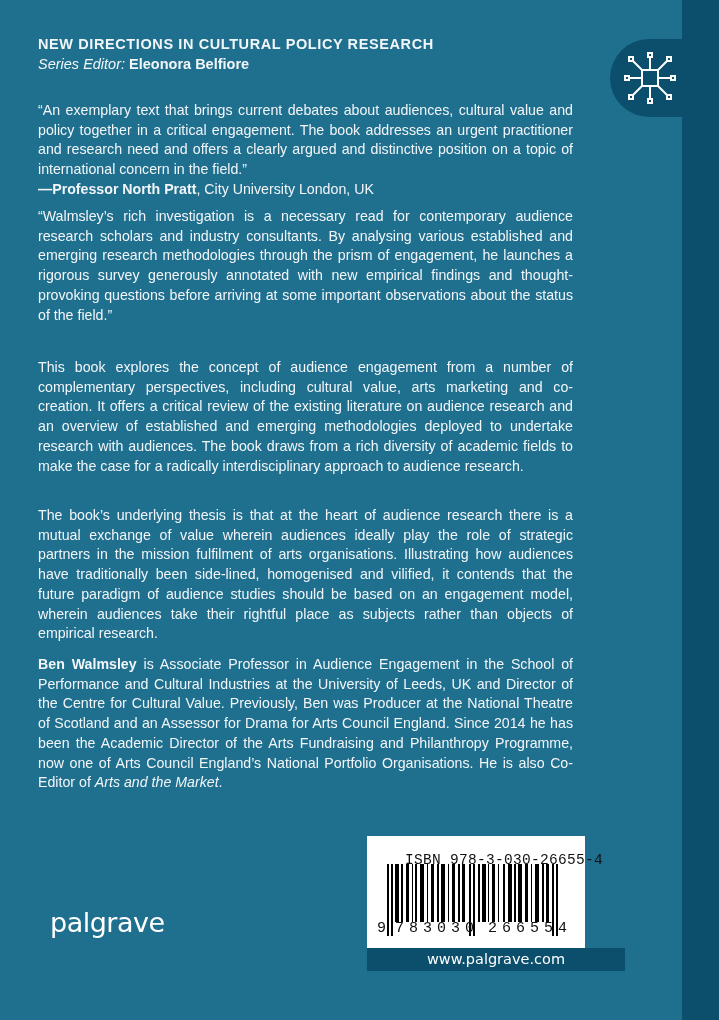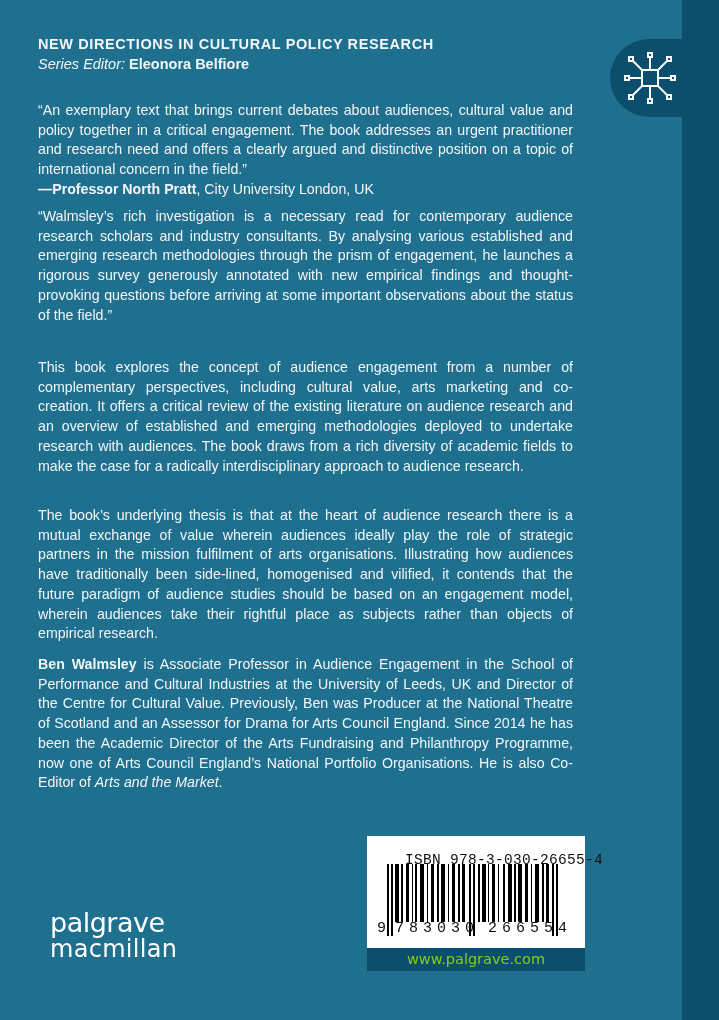--- a/index.html
+++ b/index.html
@@ -19,21 +19,21 @@
   .para1 { top:358px; }
   .para2 { top:506px; }
   .para3 { top:655px; }
   .attr b { font-weight:bold; }
   .logo { position:absolute; left:50px; top:910px; color:#ffffff; font-size:27px; line-height:26px; font-family:"DejaVu Sans", sans-serif; letter-spacing:-0.5px; }
   .logo div:nth-child(2) { font-size:24px; letter-spacing:0.3px; }
   .isbn-box { position:absolute; left:367px; top:836px; width:218px; height:135px; background:#ffffff; }
   .isbn-label { position:absolute; left:0; width:218px; top:16px; text-align:center; color:#111; font-family:"Liberation Mono", monospace; font-size:14.5px; letter-spacing:0.3px;margin-left:28px; }
   .barcode { position:absolute; left:14px; top:28px; }
   .digits { position:absolute; top:84px; left:10px; color:#111; font-family:"Liberation Mono", monospace; font-size:15px;text-align:right; }
-  .url { position:absolute; left:0; top:112px; width:218px; height:23px; background:#0b4f6d; color:#84cc16; text-align:center; font-size:14.5px; line-height:23px; font-family:"DejaVu Sans", sans-serif; }
+  .url { position:absolute; left:0; top:112px; width:258px; height:23px; background:#0b4f6d; color:#ffffff; text-align:center; font-size:14.5px; line-height:23px; font-family:"DejaVu Sans", sans-serif; }
 </style>
 </head>
 <body>
 
 <div class="spine"></div>
 <div class="badge">
   <svg width="54" height="54" viewBox="0 0 54 54" fill="none" stroke="#ffffff" stroke-width="2">
     <rect x="19" y="19" width="16" height="16"></rect>
     <line x1="27" y1="19" x2="27" y2="6"></line>
       <rect x="25" y="2" width="4" height="4"></rect>
@@ -72,21 +72,20 @@
 <div class="col para2">
     <p>The book’s underlying thesis is that at the heart of audience research there is a mutual exchange of value wherein audiences ideally play the role of strategic partners in the mission fulfilment of arts organisations. Illustrating how audiences have traditionally been side-lined, homogenised and vilified, it contends that the future paradigm of audience studies should be based on an engagement model, wherein audiences take their rightful place as subjects rather than objects of empirical research.</p>
   </div>
 
 <div class="col para3">
   <p><b>Ben Walmsley</b><span> is Associate Professor in Audience Engagement in the School of Performance and Cultural Industries at the University of Leeds, UK and Director of the Centre for Cultural Value. Previously, Ben was Producer at the National Theatre of Scotland and an Assessor for Drama for Arts Council England. Since 2014 he has been the Academic Director of the Arts Fundraising and Philanthropy Programme, now one of Arts Council England’s National Portfolio Organisations. He is also Co-Editor of </span><i>Arts and the Market</i><span>.</span></p>
 </div>
 
 <div class="logo">
   <div>palgrave</div>
-  <div>macmillan</div>
 </div>
 
 <div class="isbn-box">
   <div class="isbn-label">ISBN 978-3-030-26655-4</div>
   <svg class="barcode" width="190" height="72" viewBox="0 0 190 72">
     <g fill="#000">
       <rect x="6" y="0" width="2" height="72"></rect>
         <rect x="10" y="0" width="2" height="72"></rect>
       <rect x="14" y="0" width="4" height="58"></rect>
         <rect x="20" y="0" width="2" height="58"></rect>

